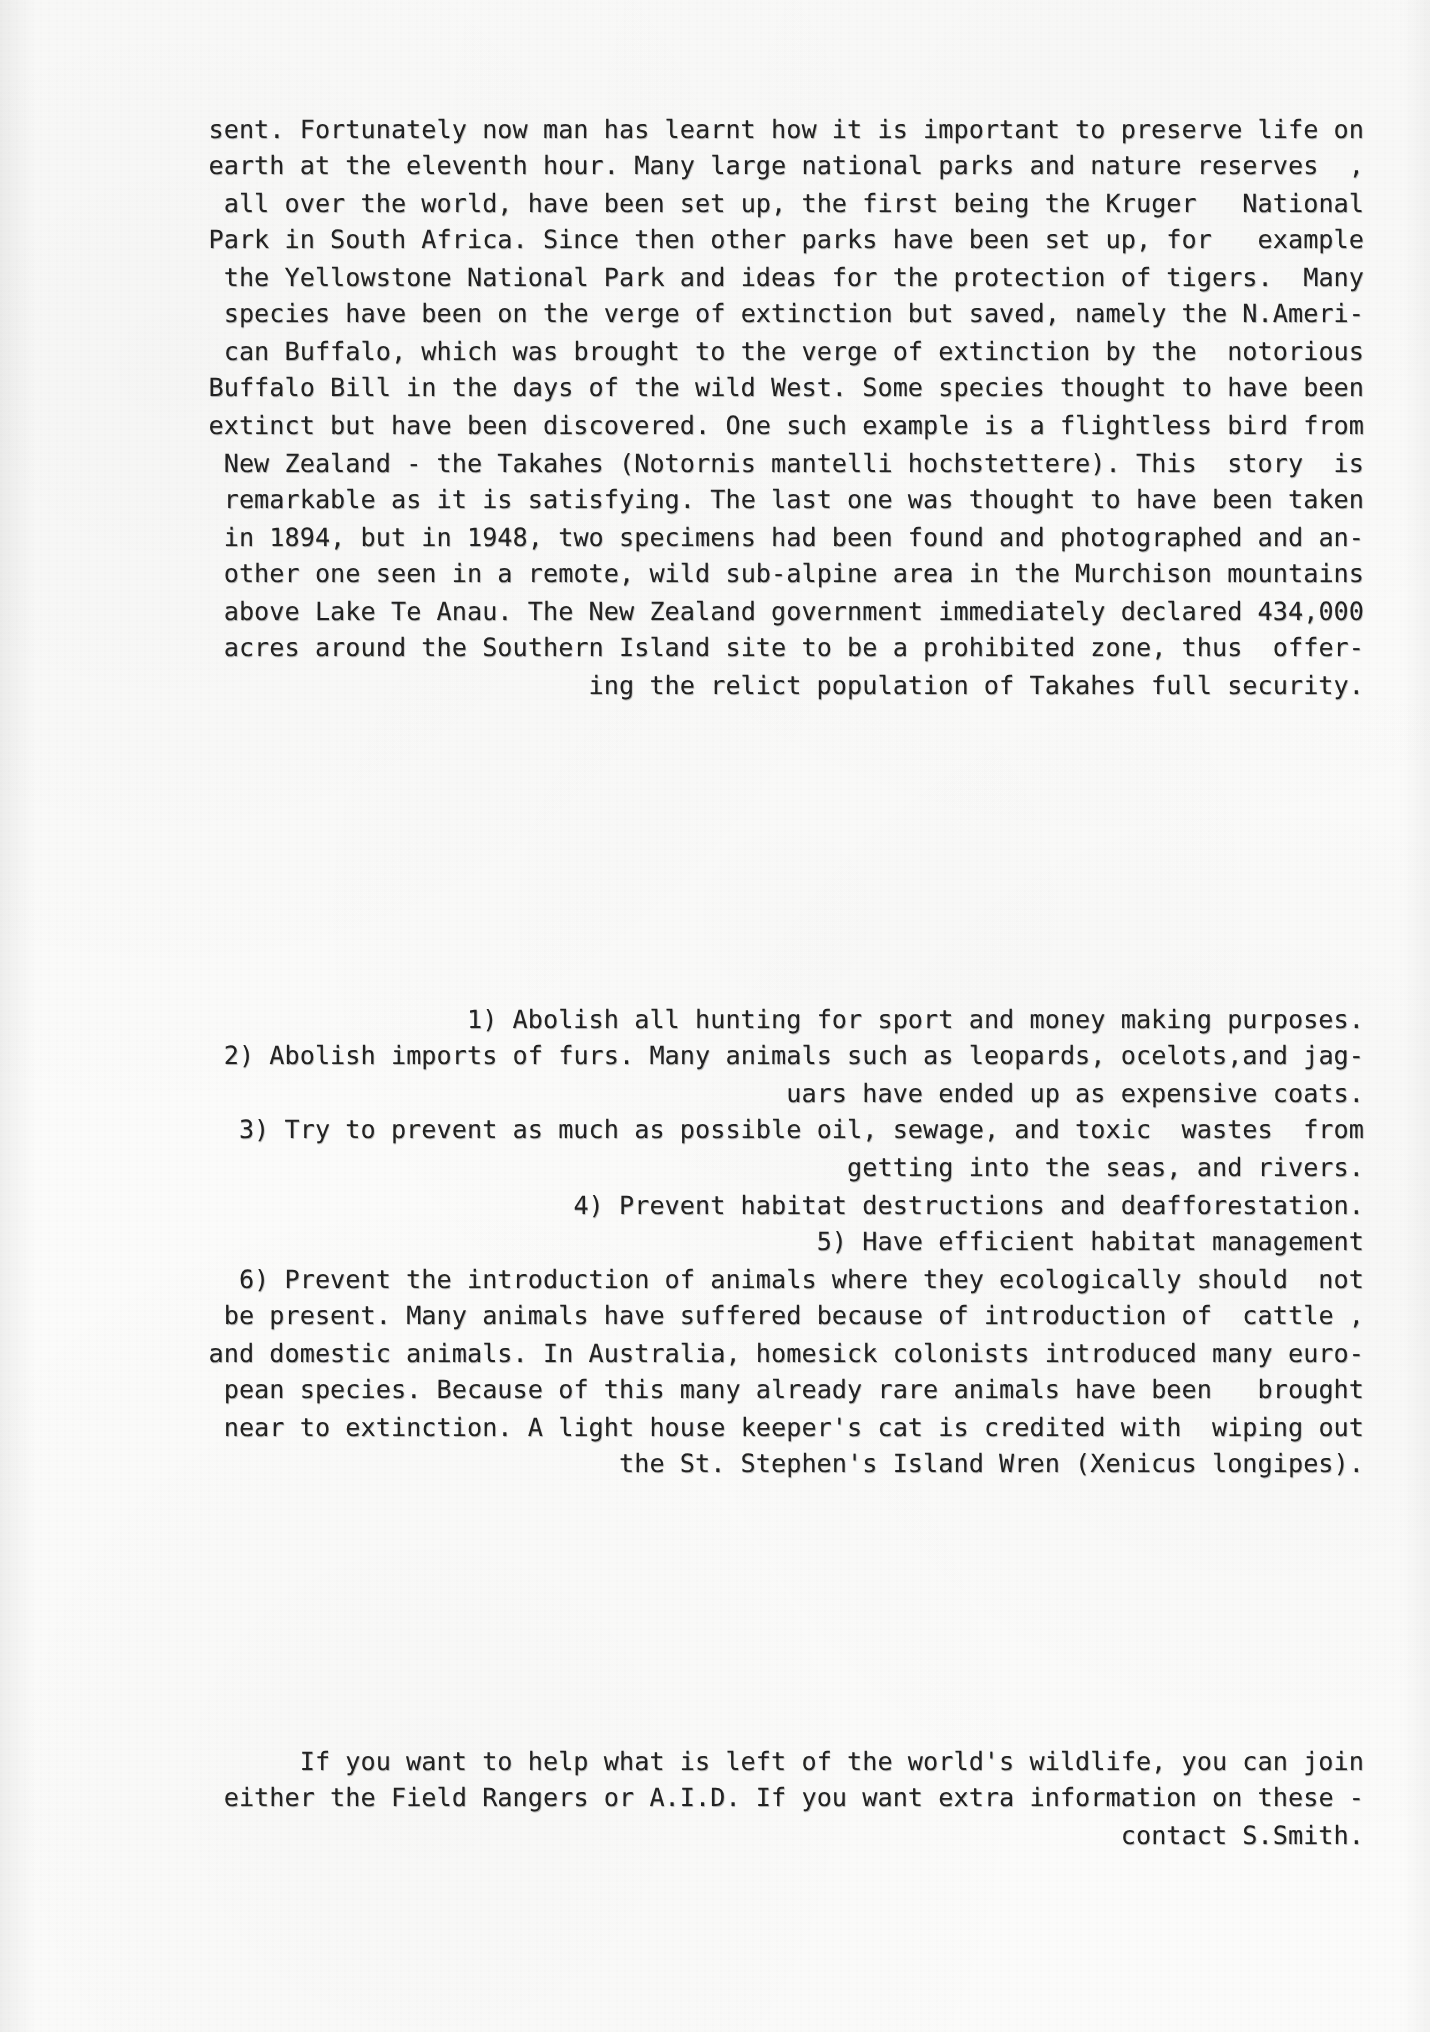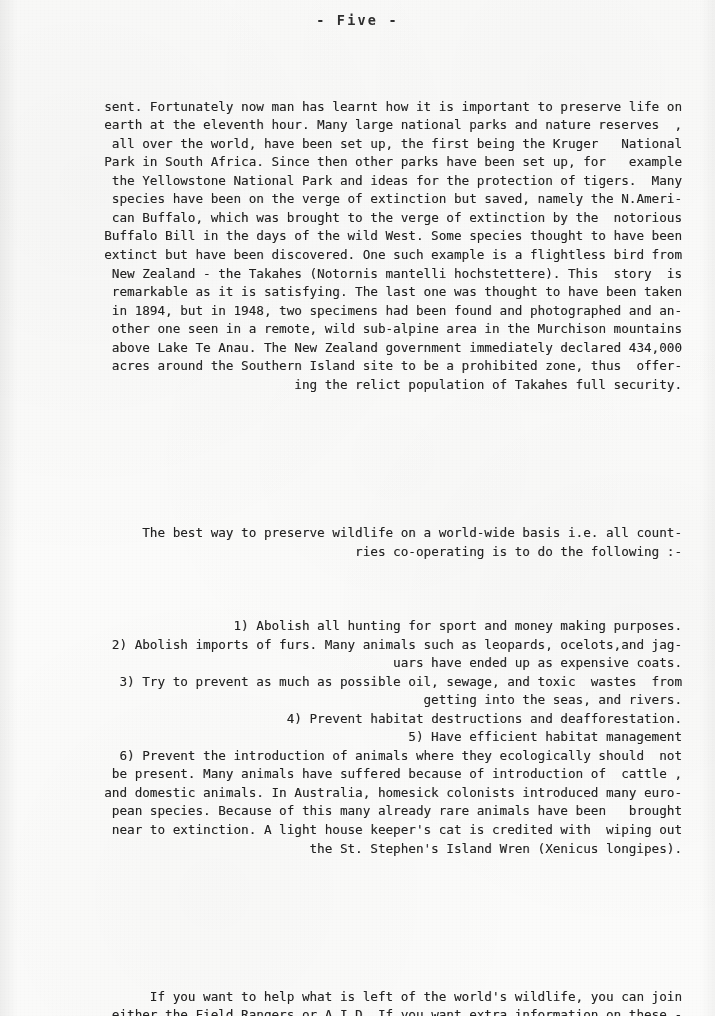--- a/index.html
+++ b/index.html
@@ -80,21 +80,20 @@
     height: 18.55px;
   }
 </style>
 </head>
 <body>
 
 <div class="page">
 
   <div class="content">
 
-    <div class="page-header">- Five -</div>
 
     <div class="body-text">
 
       <div class="para">sent. Fortunately now man has learnt how it is important to preserve life on
 earth at the eleventh hour. Many large national parks and nature reserves  ,
 all over the world, have been set up, the first being the Kruger   National
 Park in South Africa. Since then other parks have been set up, for   example
 the Yellowstone National Park and ideas for the protection of tigers.  Many
 species have been on the verge of extinction but saved, namely the N.Ameri-
 can Buffalo, which was brought to the verge of extinction by the  notorious
@@ -103,22 +102,20 @@
 New Zealand - the Takahes (Notornis mantelli hochstettere). This  story  is
 remarkable as it is satisfying. The last one was thought to have been taken
 in 1894, but in 1948, two specimens had been found and photographed and an-
 other one seen in a remote, wild sub-alpine area in the Murchison mountains
 above Lake Te Anau. The New Zealand government immediately declared 434,000
 acres around the Southern Island site to be a prohibited zone, thus  offer-
 ing the relict population of Takahes full security.</div>
 
       <div class="spacer-line"></div>
 
-      <div class="para">     The best way to preserve wildlife on a world-wide basis i.e. all count-
-ries co-operating is to do the following :-</div>
 
       <div class="para"> 1) Abolish all hunting for sport and money making purposes.
  2) Abolish imports of furs. Many animals such as leopards, ocelots,and jag-
 uars have ended up as expensive coats.
  3) Try to prevent as much as possible oil, sewage, and toxic  wastes  from
 getting into the seas, and rivers.
  4) Prevent habitat destructions and deafforestation.
  5) Have efficient habitat management
  6) Prevent the introduction of animals where they ecologically should  not
 be present. Many animals have suffered because of introduction of  cattle ,

